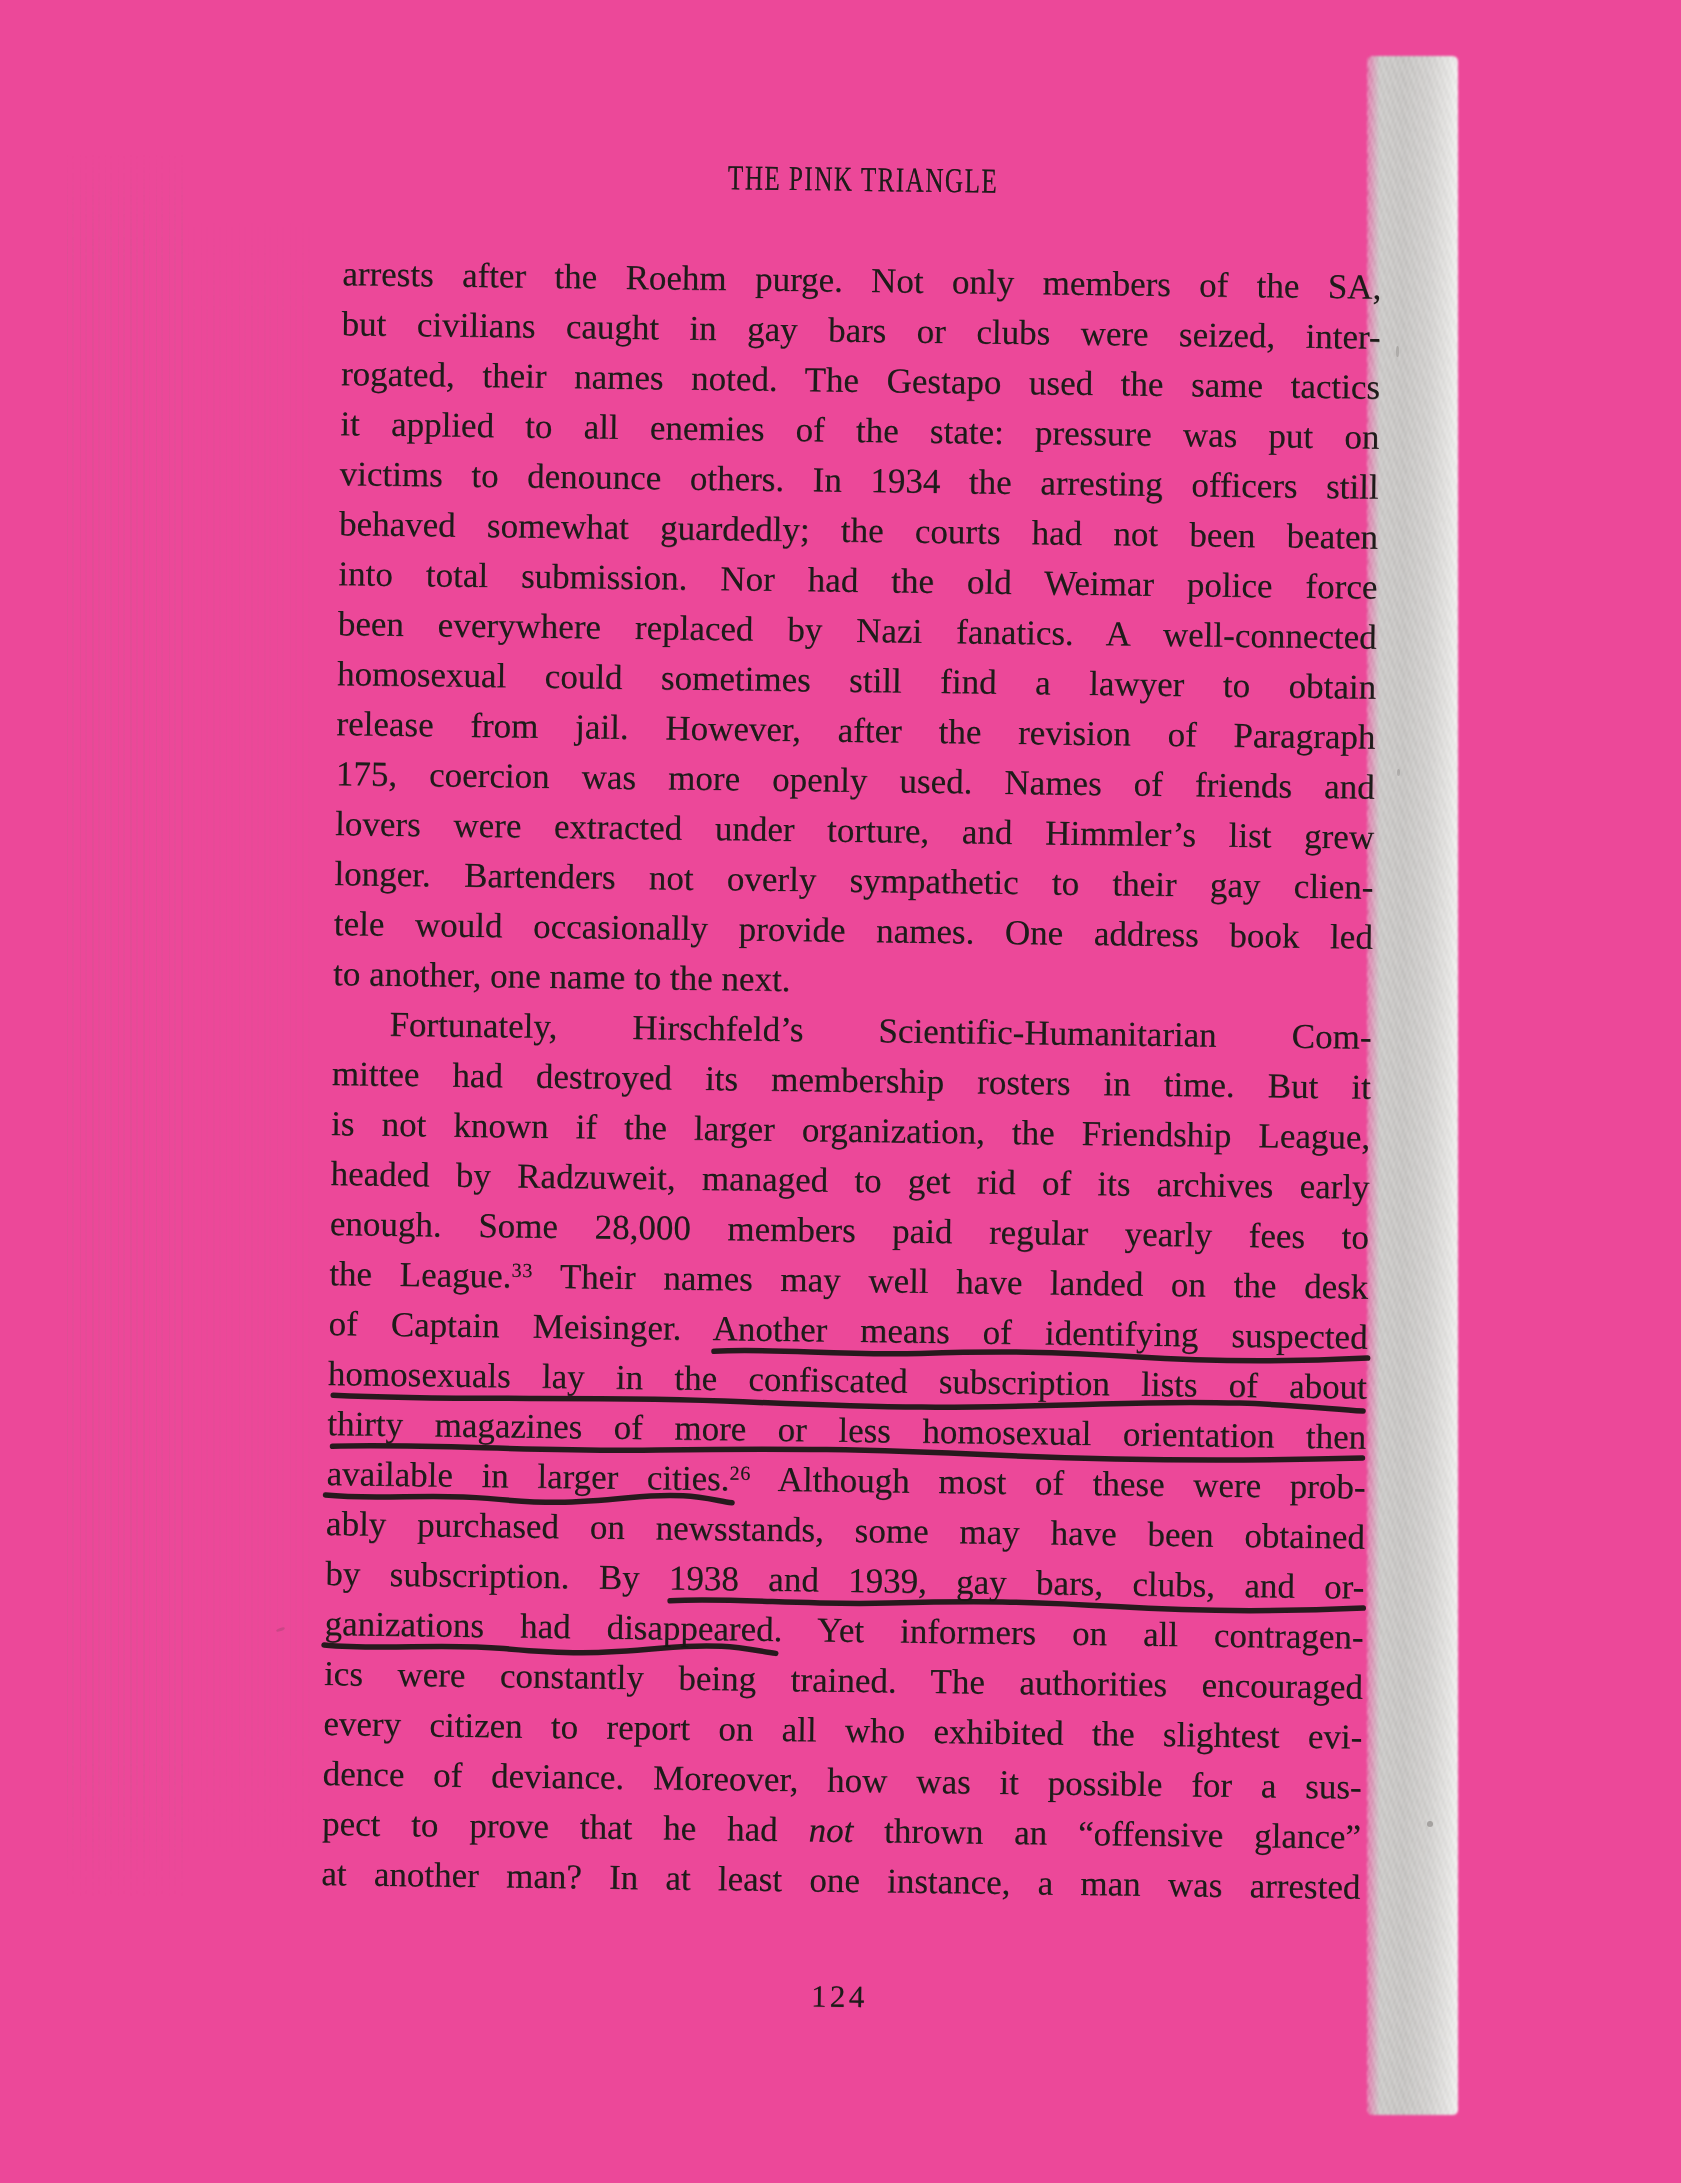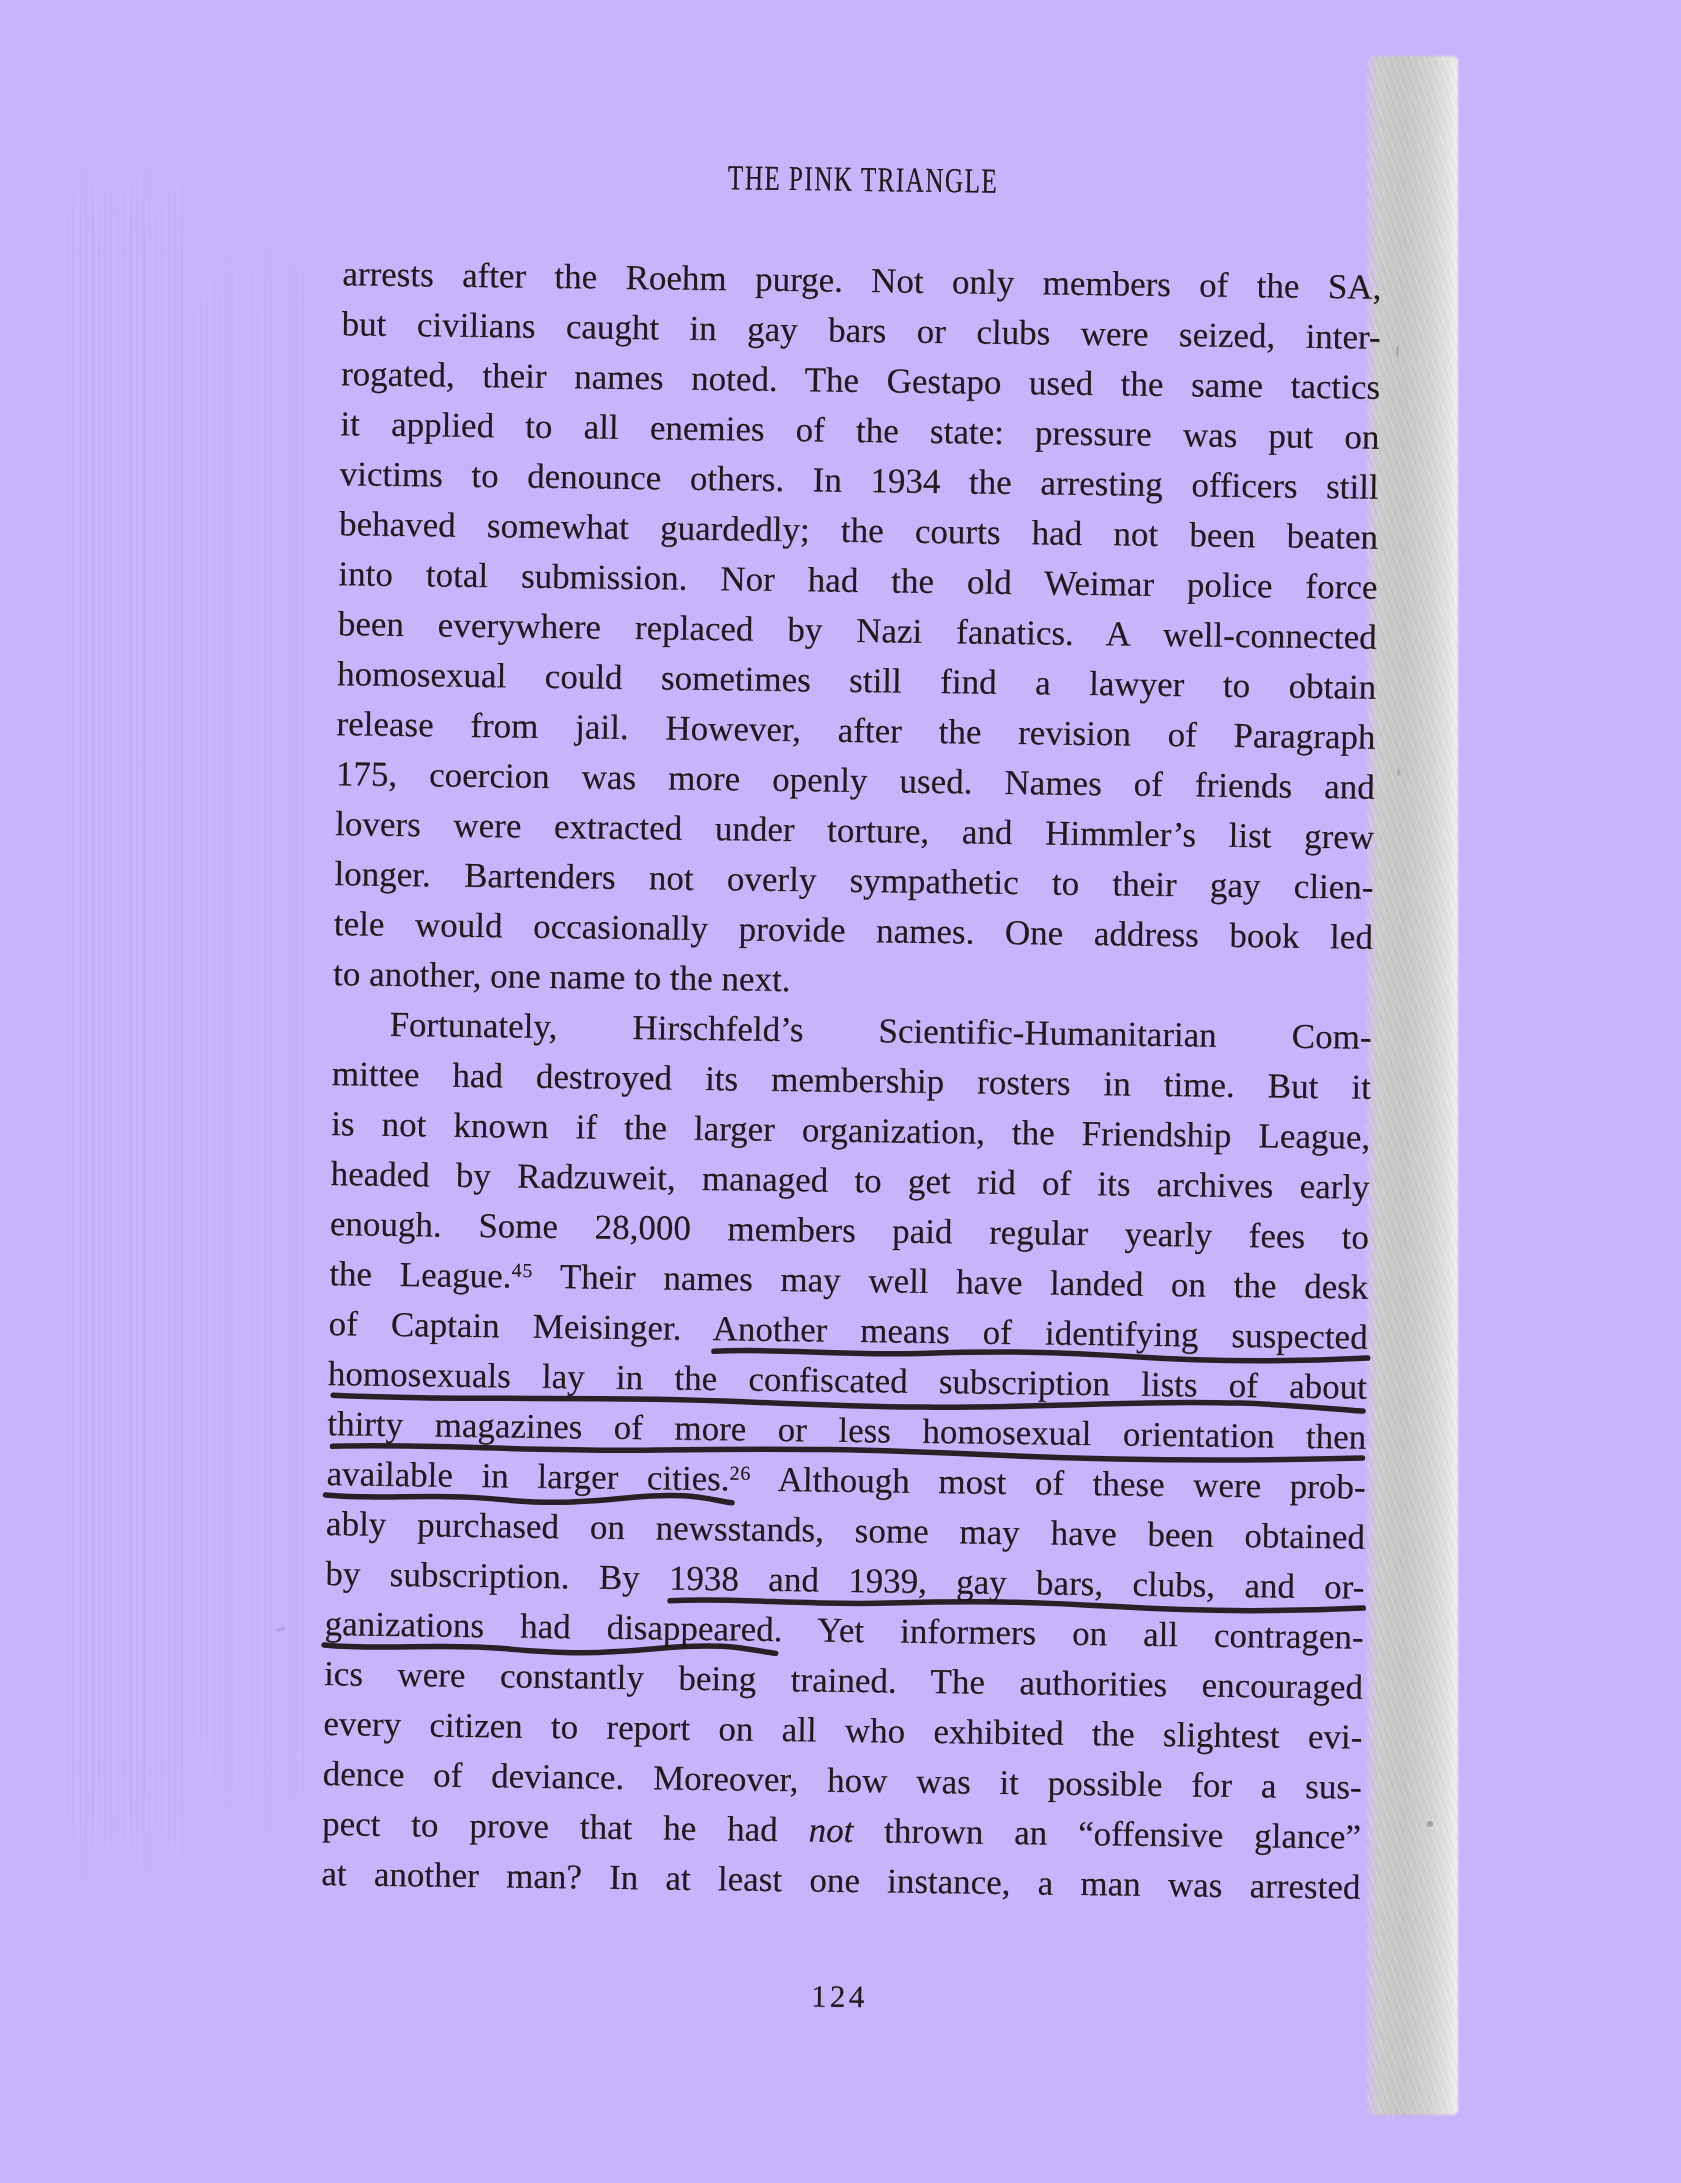--- a/index.html
+++ b/index.html
@@ -2,21 +2,21 @@
 <html style="font-size:10.7px"><head>
 <meta charset="utf-8">
 <style>
   * { margin:0; padding:0; box-sizing:border-box; }
   html, body { width:1682px; height:2183px; }
   body {
     font-family: "Liberation Serif", "DejaVu Serif", serif;
     background:#ffffff; color:#1e1c1a; position:relative;
   }
   #page {
-    position:absolute; inset:0; background:#c4b5fd; overflow:hidden;
+    position:absolute; inset:0; background:#ec4899; overflow:hidden;
   }
 
   
   .left-texture {
     position:absolute; left:67px; top:153px; width:120px; height:1745px;
     background: repeating-linear-gradient(90deg,
       rgba(130,125,120,0.10) 0px 1.3px, rgba(255,255,255,0) 1.3px 5.3px,
       rgba(140,135,130,0.07) 5.3px 7.3px, rgba(255,255,255,0) 7.3px 12.7px);
     filter: blur(0.7px);
     -webkit-mask-image: linear-gradient(180deg, transparent 0%, #000 6%, #000 92%, transparent 100%);
@@ -113,21 +113,21 @@
         <div class="line"><span>175, coercion was more openly used. Names of friends and</span></div>
         <div class="line"><span>lovers were extracted under torture, and Himmler’s list grew</span></div>
         <div class="line"><span>longer. Bartenders not overly sympathetic to their gay clien-</span></div>
         <div class="line"><span>tele would occasionally provide names. One address book led</span></div>
         <div class="line para-end"><span>to another, one name to the next.</span></div>
         <div class="line indent"><span>Fortunately, Hirschfeld’s Scientific-Humanitarian Com-</span></div>
         <div class="line"><span>mittee had destroyed its membership rosters in time. But it</span></div>
         <div class="line"><span>is not known if the larger organization, the Friendship League,</span></div>
         <div class="line"><span>headed by Radzuweit, managed to get rid of its archives early</span></div>
         <div class="line"><span>enough. Some 28,000 members paid regular yearly fees to</span></div>
-        <div class="line"><span>the League.</span><sup class="fn">45</sup><span> Their names may well have landed on the desk</span></div>
+        <div class="line"><span>the League.</span><sup class="fn">33</sup><span> Their names may well have landed on the desk</span></div>
         <div class="line"><span>of Captain Meisinger. </span><span class="pen">Another means of identifying suspected<svg class="stroke" viewBox="0 0 100 10" preserveAspectRatio="none">
               <path d="M1 6 C 10 2.5, 20 8.5, 32 5.5 S 52 2.5, 64 6 S 86 9, 99 4.5"></path>
             </svg></span></div>
         <div class="line"><span class="pen">homosexuals lay in the confiscated subscription lists of about<svg class="stroke" viewBox="0 0 100 10" preserveAspectRatio="none">
               <path d="M1 5 C 14 9, 26 2, 40 6 S 60 9.5, 74 4 S 92 3.5, 99 7"></path>
             </svg></span></div>
         <div class="line"><span class="pen">thirty magazines of more or less homosexual orientation then<svg class="stroke" viewBox="0 0 100 10" preserveAspectRatio="none">
               <path d="M1 6 C 10 2.5, 20 8.5, 32 5.5 S 52 2.5, 64 6 S 86 9, 99 4.5"></path>
             </svg></span></div>
         <div class="line"><span class="pen">available in larger cities.<svg class="stroke" viewBox="0 0 100 10" preserveAspectRatio="none">

